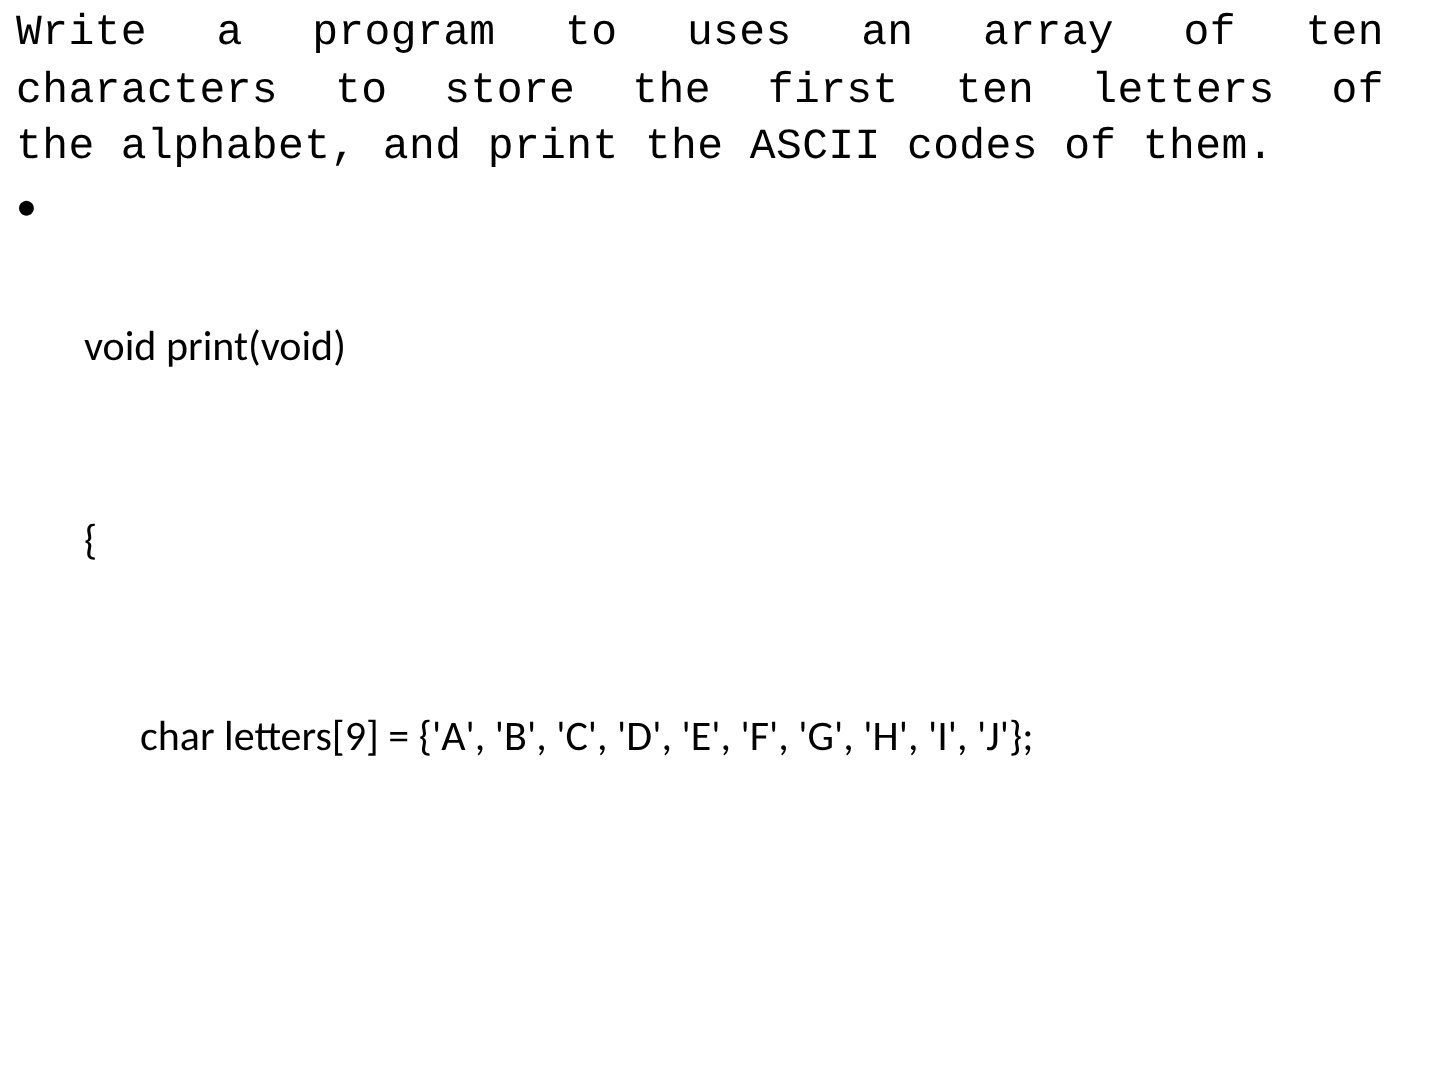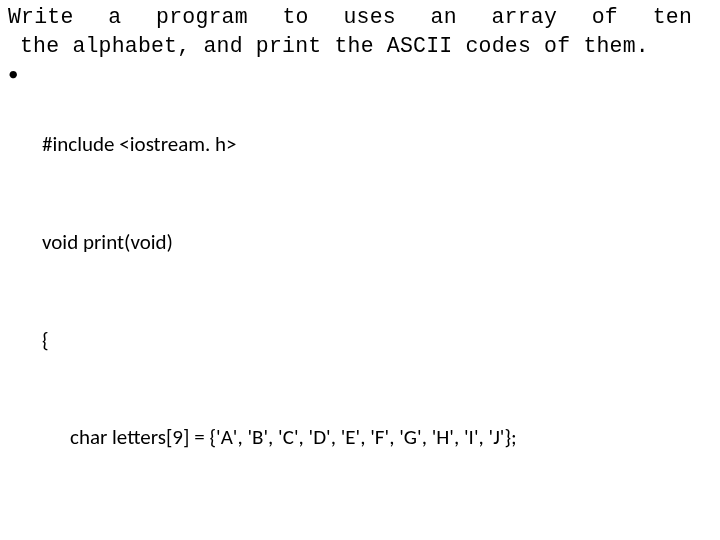--- a/index.html
+++ b/index.html
@@ -22,21 +22,20 @@
     font-family: "Courier New", "Courier", monospace;
     font-size: 21.5px;
     line-height: 1.05;
     text-align: justify;
     text-align-last: justify;
     letter-spacing: 0.2px;
     margin-bottom: 6px;
   }
   .mono.last {
     text-align-last: left;
-    margin-left: 12px;
   }
   .bullet-row {
     display: flex;
     align-items: flex-start;
   }
   .bullet {
     font-family: "Calibri", sans-serif;
     font-size: 21px;
     line-height: 1.35;
     width: 34px;
@@ -56,26 +55,26 @@
     display: block;
   }
   .i1 { padding-left: 0px; }
   .i2 { padding-left: 28px; }
 </style>
 </head>
 <body>
 
 <div class="page">
   <div class="mono">Write a program to uses an array of ten</div>
+  <div class="mono">characters to store the first ten letters of</div>
   <div class="mono last">the alphabet, and print the ASCII codes of them.</div>
 
   <div class="bullet-row">
     <div class="bullet">•</div>
     <div class="code-block">
-      <span class="line i1">#include &lt;iostream. h&gt;</span>
       <span class="line i1">void print(void)</span>
       <span class="line i1">{</span>
       <span class="line i2">char letters[9] = {'A', 'B', 'C', 'D', 'E', 'F', 'G', 'H', 'I', 'J'};</span>
       
       
       
       
       
       
       

